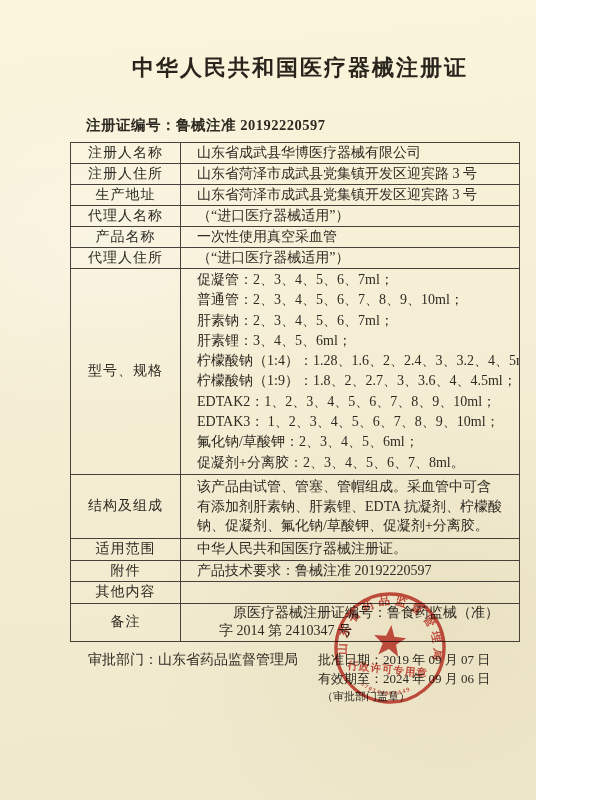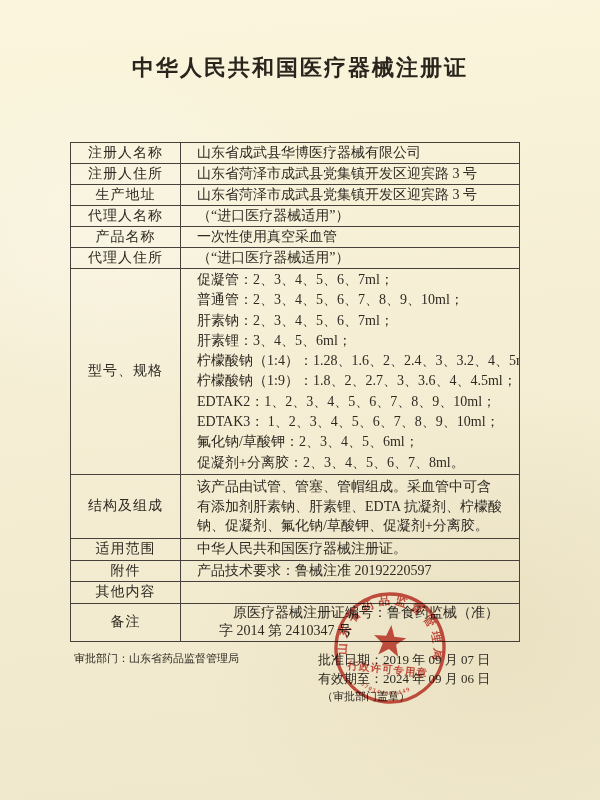--- a/index.html
+++ b/index.html
@@ -2,21 +2,21 @@
 <html><head>
 <meta charset="utf-8">
 <style>
   html,body { margin:0; padding:0; }
   body {
     width:600px; height:800px; overflow:hidden;
     font-family:"Liberation Serif","DejaVu Serif",serif;
     color:#2e2a22;
   }
   .page {
-    position:relative; width:600px; height:800px;
+    position:relative; width:536px; height:800px;
     background:
       radial-gradient(ellipse 420px 300px at 18% 30%, rgba(255,255,255,.30), rgba(255,255,255,0) 60%),
       radial-gradient(ellipse 480px 380px at 82% 78%, rgba(203,186,143,.20), rgba(203,186,143,0) 62%),
       linear-gradient(175deg, #faf5dc 0%, #f5eed4 45%, #f0e8cc 100%);
   }
   .title {
     position:absolute; top:53px; left:0; width:600px;
     text-align:center; font-size:22px; font-weight:bold; letter-spacing:2px;
     color:#29251d;
   }
@@ -41,38 +41,39 @@
   tr.r-specs { height:205px; }
   tr.r-struct { height:64px; }
   tr.r-scope { height:22px; }
   tr.r-attach { height:21px; }
   tr.r-other { height:22px; }
   tr.r-remark { height:38px; }
   .specs-list { padding:1px 0; }
   .spec-line { line-height:20.3px; white-space:nowrap; }
   .wrapval { line-height:19.5px; padding:2px 0; }
   .remarkval { line-height:18px; text-indent:14px;margin-left:22px; }
-  .f-dept  { position:absolute; top:651px; left:74px;  font-size:11px; }
+  .f-dept  { position:absolute; top:651px; left:88px;  font-size:14px; }
   .f-date  { position:absolute; top:651px; left:318px; font-size:13px; }
   .f-valid { position:absolute; top:670px; left:318px; font-size:13px; }
   .f-sealnote { position:absolute; top:689px; left:322px; font-size:11px; }
   .seal {
     position:absolute; left:326px; top:584px; width:128px; height:128px;
     transform:rotate(6deg);
     opacity:.88; mix-blend-mode:multiply; pointer-events:none;
   }
   .seal text { font-family:"Liberation Serif","DejaVu Serif",serif; font-weight:bold; }
 </style>
 </head>
 <body>
 
 <div class="page">
 
   <div class="title">中华人民共和国医疗器械注册证</div>
 
+  <div class="regline">注册证编号：鲁械注准 20192220597</div>
 
   <table class="cert">
     <colgroup>
         <col class="c-label">
         <col class="c-value">
       </colgroup>
     <tbody>
       <tr class="r-s">
         <td class="lbl">注册人名称</td>
         <td class="val">山东省成武县华博医疗器械有限公司</td>

